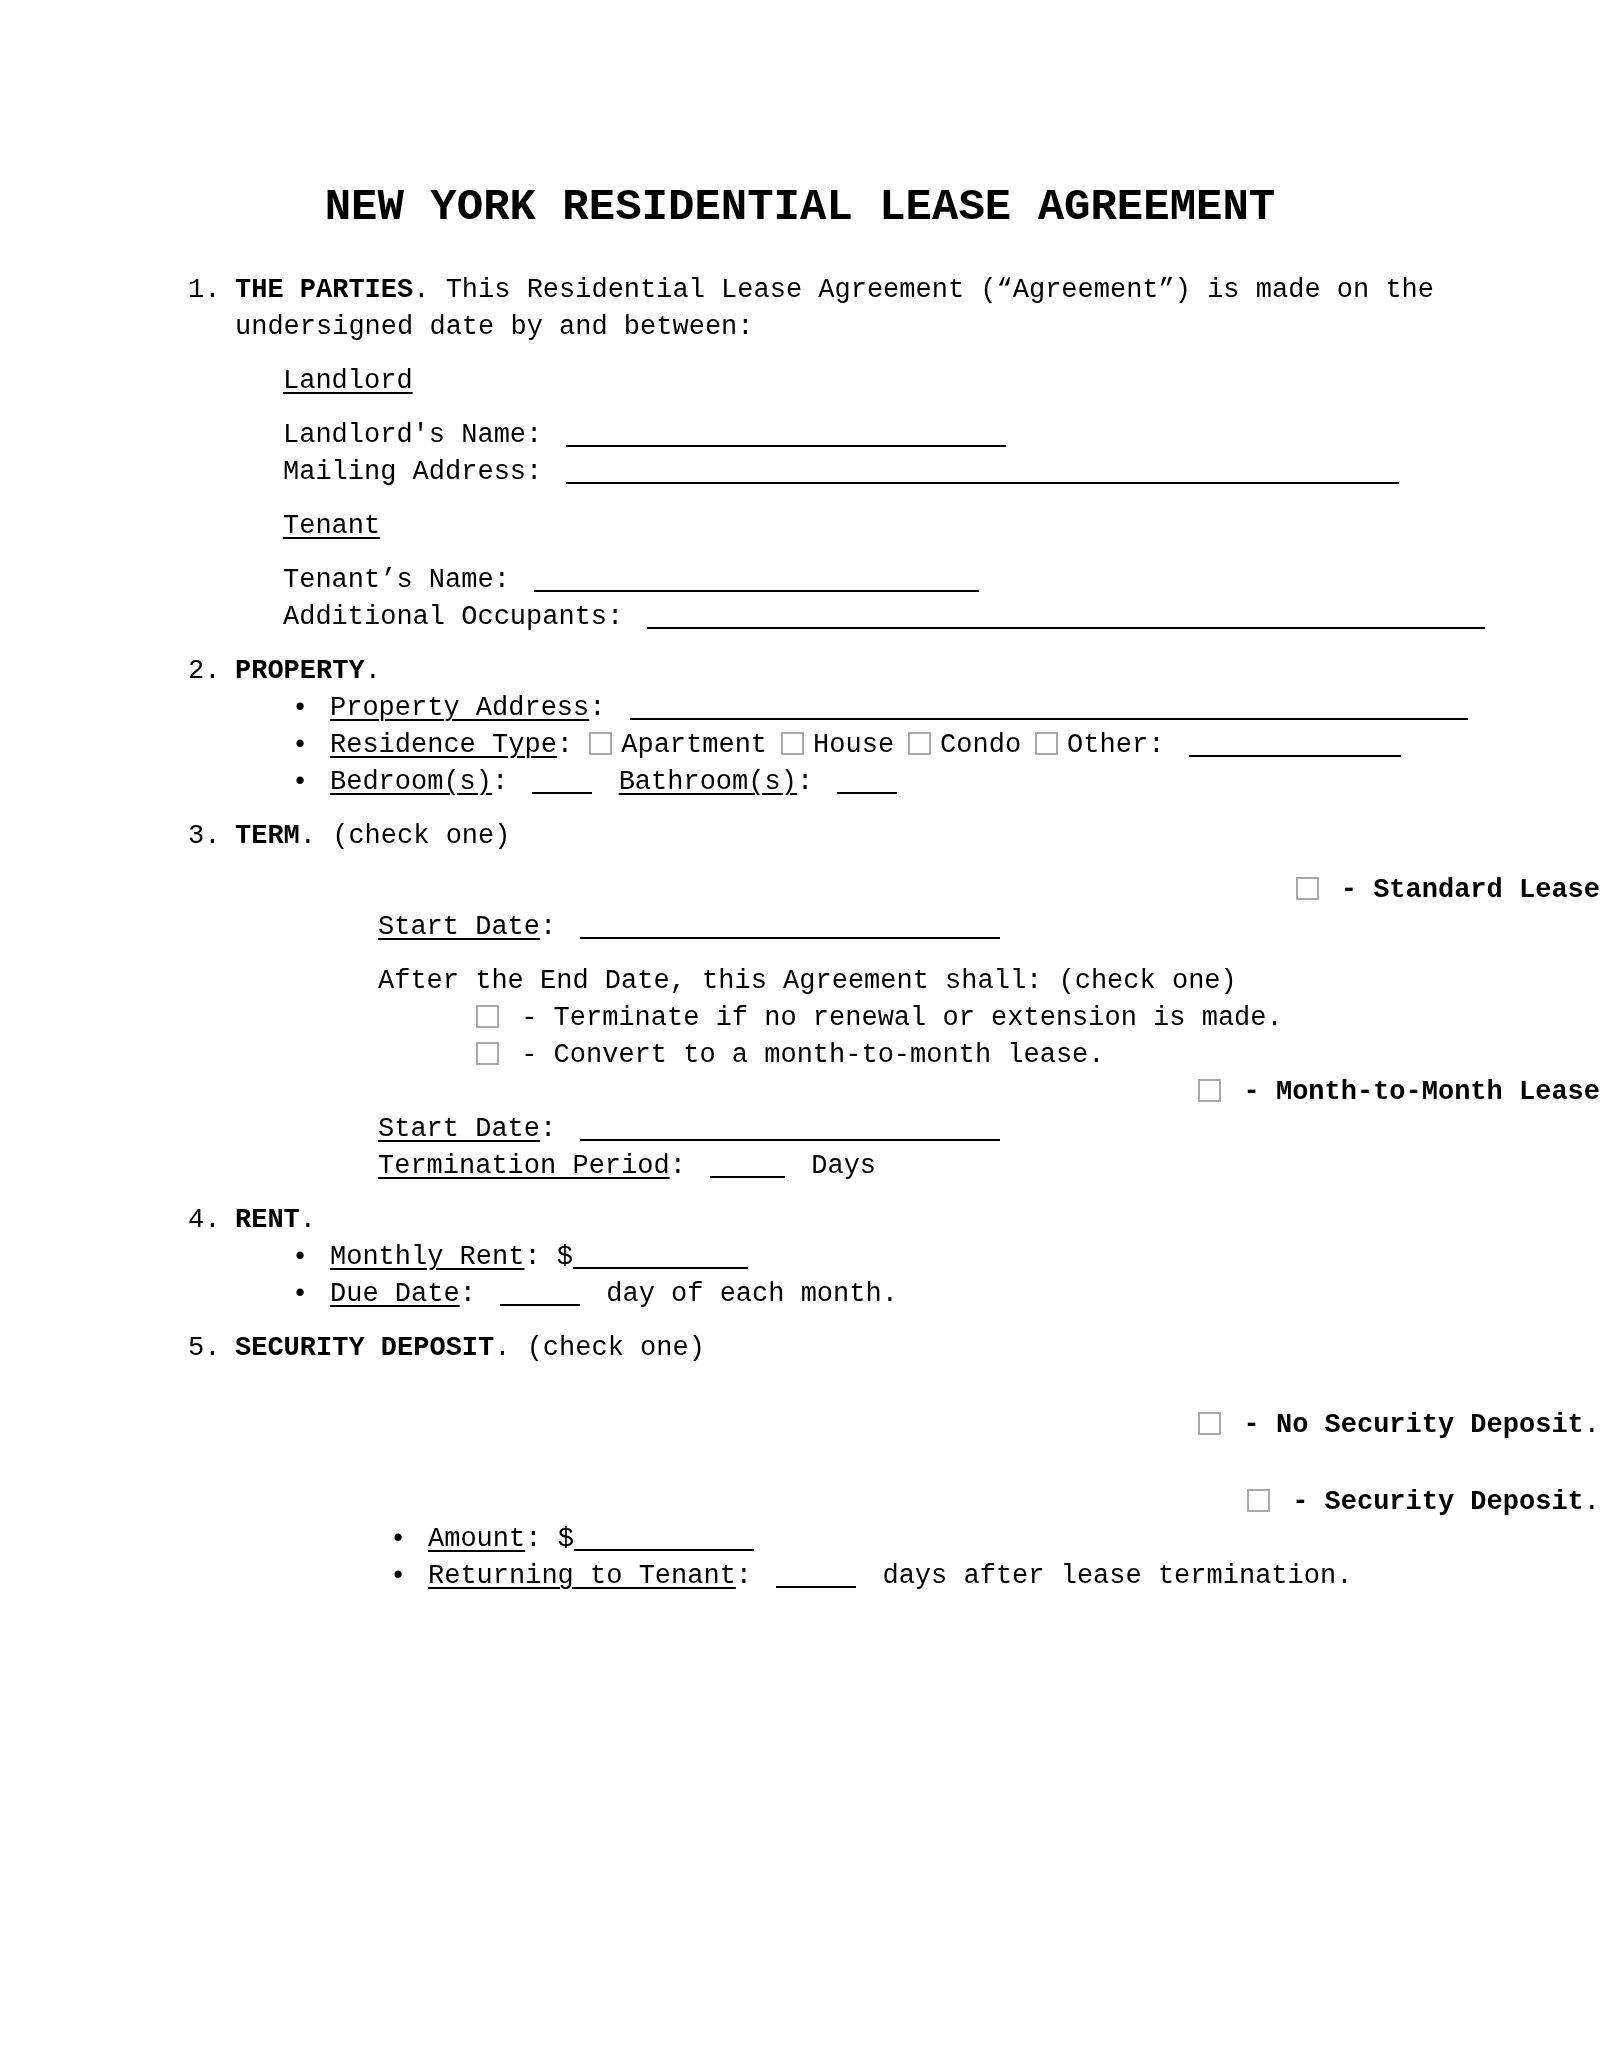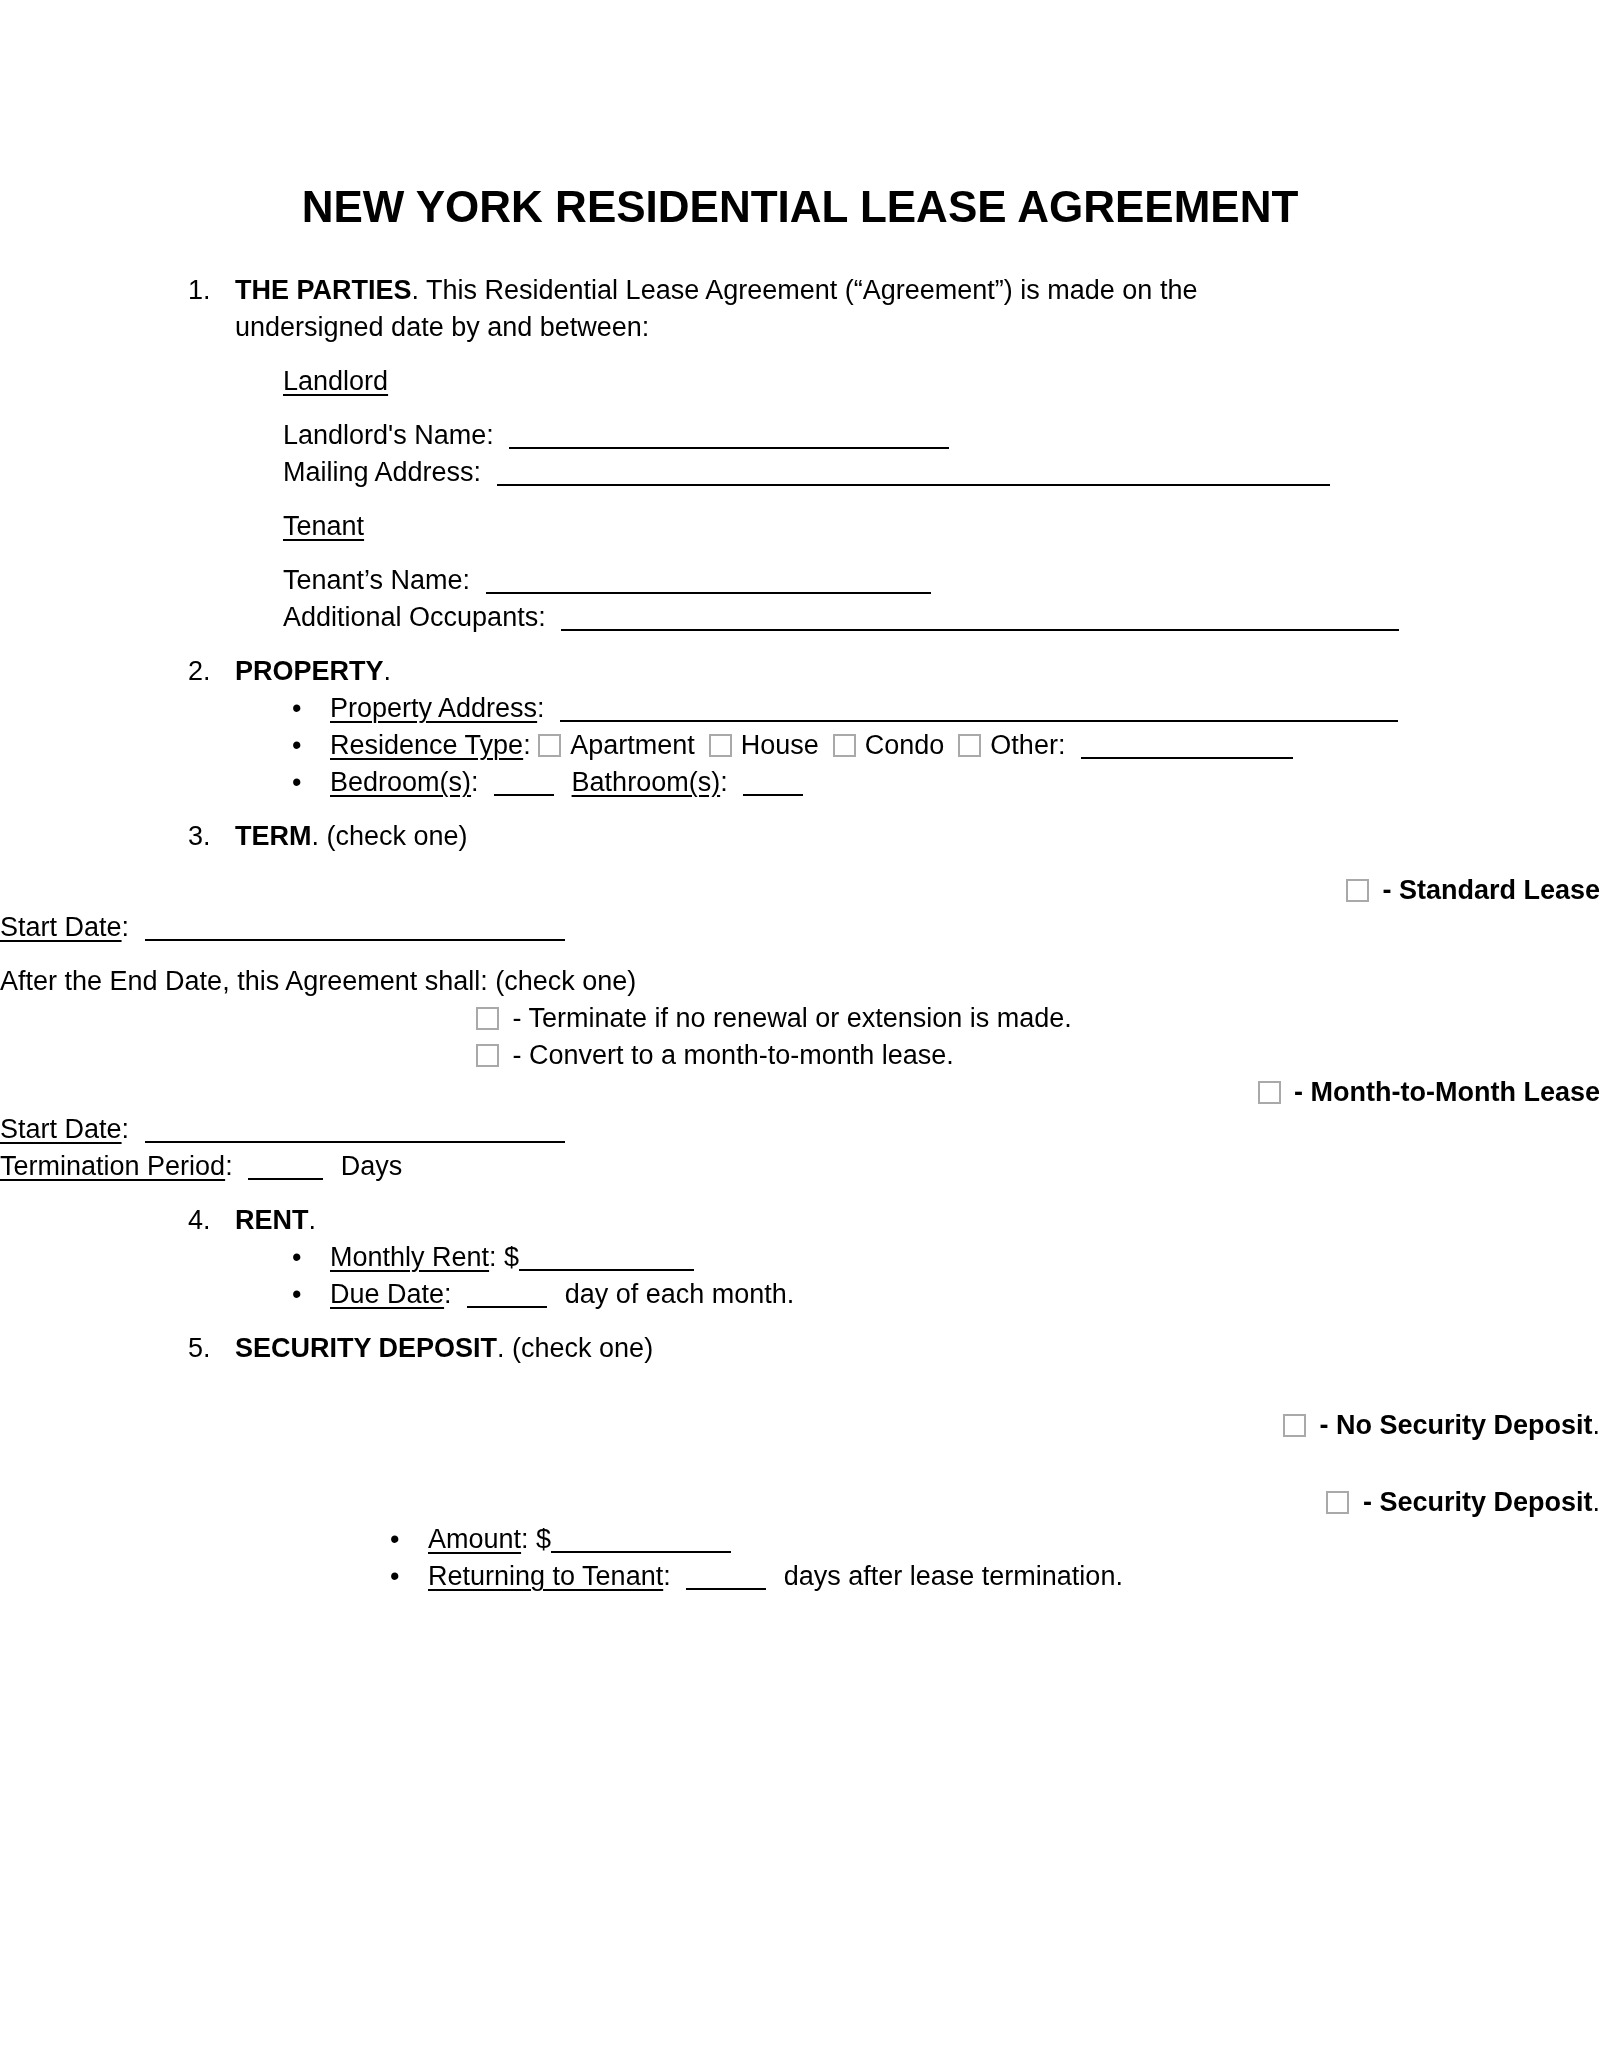--- a/index.html
+++ b/index.html
@@ -1,28 +1,28 @@
 <!DOCTYPE html>
 <html><head>
 <meta charset="utf-8">
 <style>
   html,body { margin:0; padding:0; background:#fff; }
   .page {
     position:relative; width:1600px; height:1642px; background:#ffffff;
-    font-family:Liberation Sans, sans-serif; font-size:27px; line-height:37px;
+    font-family:Liberation Mono, monospace; font-size:27px; line-height:37px;
     color:#000; overflow:hidden;
   }
   .title {
     margin-top:184px; text-align:center; font-size:44px; line-height:46px;
     font-weight:bold; letter-spacing:0;
   }
   .sec { position:relative; padding-left:235px; }
   .sec .num { position:absolute; left:188px; top:0; }
   .ind2 { padding-left:283px; }
-  .ind3 { }
+  .ind3 { padding-left:378px; }
   .bline { position:relative; padding-left:330px; }
   .bline > .marker { position:absolute; left:292px; }
   .sbline { position:relative; padding-left:428px; }
   .sbline > .marker { position:absolute; left:390px; }
   .chk2 { padding-left:283px;text-align:right; }
   .chk3 { padding-left:476px; }
   .u { text-decoration:underline; text-decoration-thickness:2px; text-underline-offset:4px; }
   b { font-weight:bold; }
   .cb {
     display:inline-block; width:19px; height:19px; box-sizing:content-box;

